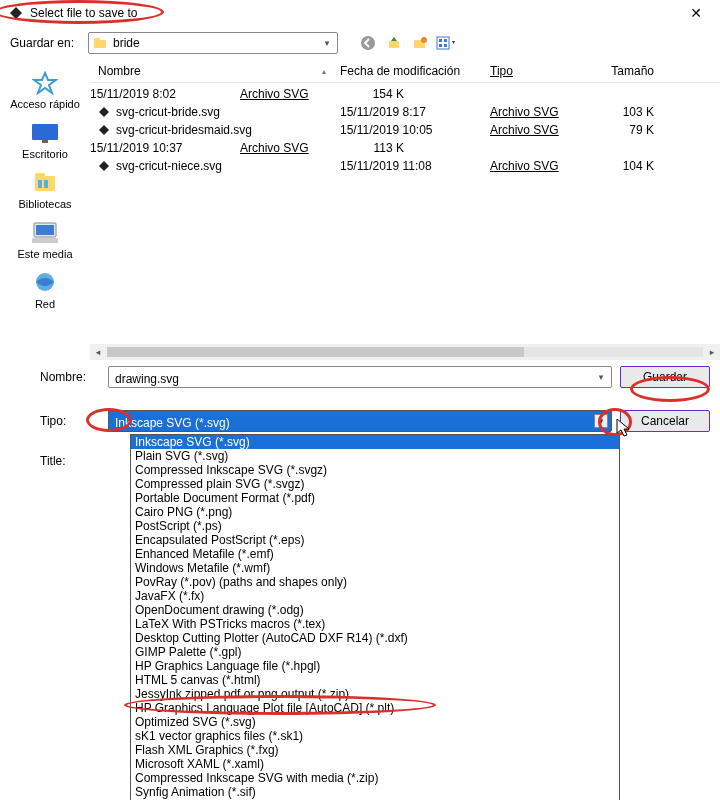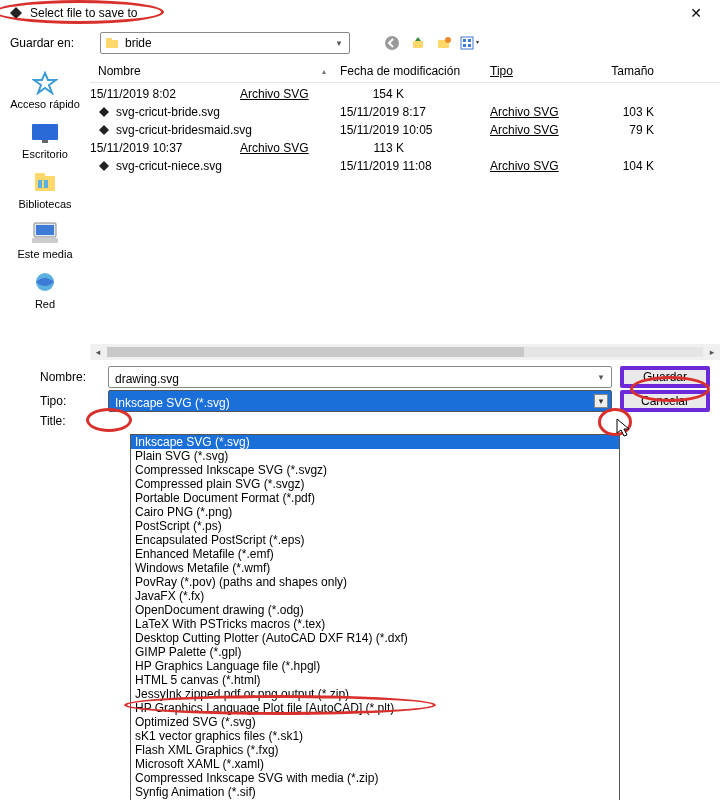--- a/index.html
+++ b/index.html
@@ -40,21 +40,21 @@
   .titlebar .close {
     width: 32px;
     text-align: center;
     font-size: 14px;
     color: #000;
   }
   .toolbar {
     display: flex;
     align-items: center;
     padding: 6px 10px;
-    gap: 20px;
+    gap: 8px;
   }
   .toolbar .lbl { min-width: 70px; }
   .combo {
     flex: 1;
     max-width: 250px;
     height: 22px;
     border: 1px solid #888;
     border-radius: 2px;
     display: flex;
     align-items: center;
@@ -164,21 +164,21 @@
     position:absolute; left:0; top:0;
     width: 70%; height:100%;
     background:#c8c8c8;
   }
   .bottom-form {
     padding: 6px 10px 0 10px;
   }
   .form-row {
     display:flex;
     align-items:center;
-    margin-bottom: 2px;
+    margin-bottom: 22px;
     gap: 8px;
   }
   .form-row .flabel {
     width: 90px;
     text-align:left;
     padding-left: 30px;
   }
   .form-row .field {
     flex:1;
   }
@@ -200,21 +200,21 @@
     font-size:9px;color:#555;
   }
   .btns {
     width: 90px;
     display:flex;
     flex-direction:column;
     gap:6px;
   }
   .btn {
     height: 22px;
-    border: 4px solid #6d28d9;
+    border: 1px solid #6d28d9;
     border-radius: 2px;
     background: #e9e9e9;
     display:flex;align-items:center;justify-content:center;
     font-size:12px;
     padding: 0 16px;
   }
   .dropdown-list {
     position:absolute;
     left: 130px;
     top: 434px;

